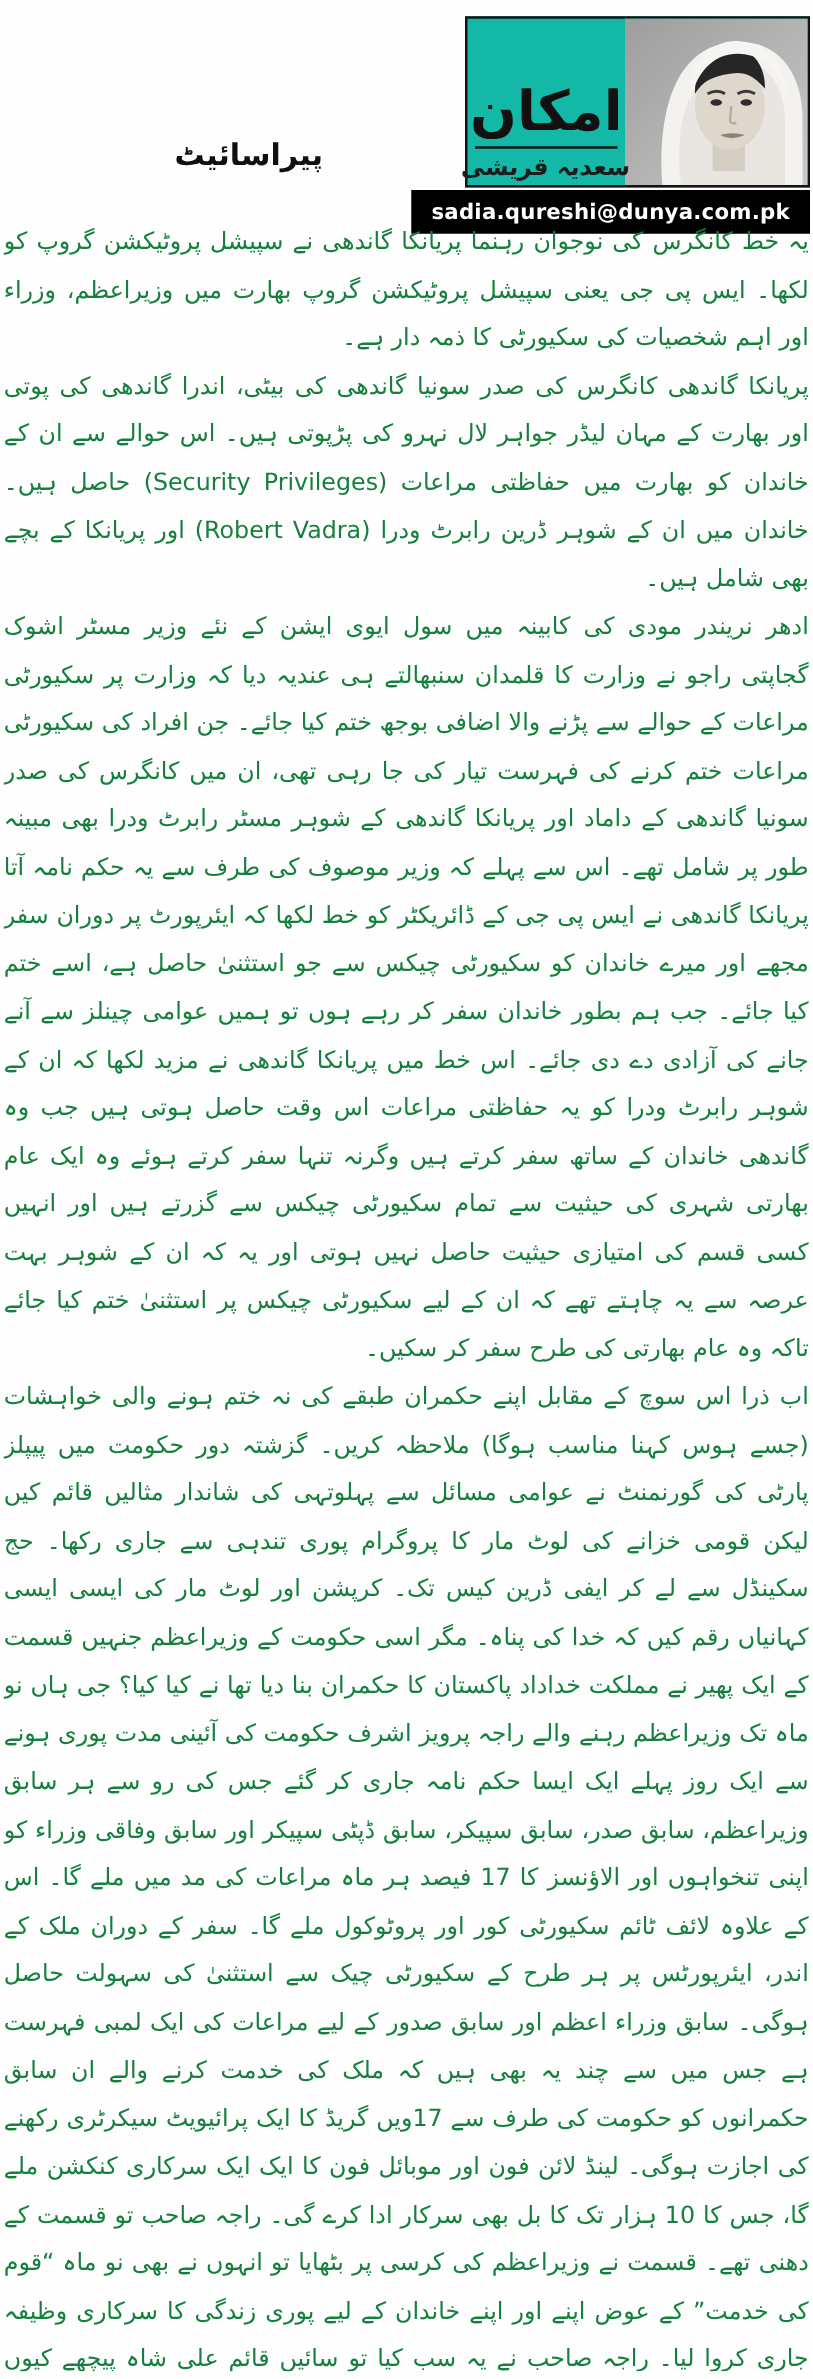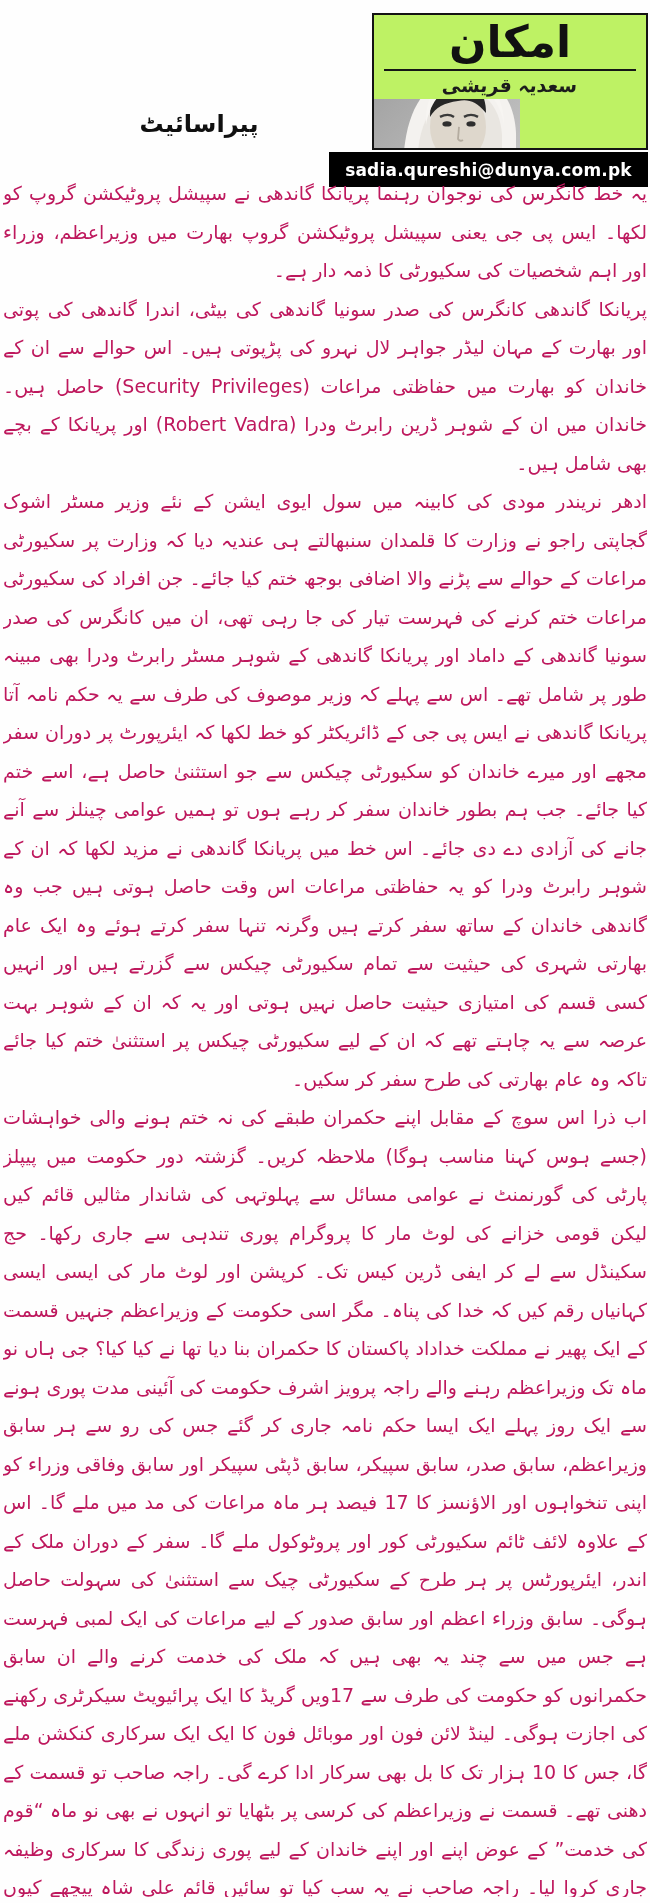--- a/index.html
+++ b/index.html
@@ -8,22 +8,22 @@
     width:650px;height:1903px;
     background:#fefefe;
     overflow:hidden;
     font-family:"DejaVu Sans",sans-serif;
     color:#161616;
   }
   
   .masthead{position:absolute;top:13px;right:2px;width:319px;}
   .masthead-box{
     margin-left:43px;height:137px;
-    border:2px solid #141414;background:#bef264;
-    display:flex;flex-direction:column;direction:ltr;box-sizing:border-box;
+    border:2px solid #141414;background:#14b8a6;
+    display:flex;flex-direction:row;direction:ltr;box-sizing:border-box;
   }
   .masthead-left{
     flex:1;display:flex;flex-direction:column;
     align-items:center;justify-content:flex-end;
     padding:4px 2px 3px 2px;min-width:0;
   }
   .column-title{
     font-size:44px;font-weight:900;line-height:1.05;
     direction:rtl;white-space:nowrap;color:#111;
   }
@@ -42,21 +42,21 @@
   
   .article-title{
     position:absolute;top:94px;left:0;width:366px;margin:16px;
     text-align:center;font-size:24px;font-weight:700;
     direction:rtl;color:#101010;
   }
   
   .article-body{
     position:absolute;top:174px;left:3px;right:3px;bottom:6px;
     direction:rtl;text-align:justify;overflow:hidden;
-    font-size:19px;line-height:38.5px;color:#be185d;
+    font-size:19px;line-height:38.5px;color:#15803d;
   }
   .article-body p{margin:0;padding:0;text-align:justify;}
 </style>
 </head>
 <body>
 
 <div class="page">
 
   <div class="masthead">
     <div class="masthead-box">

